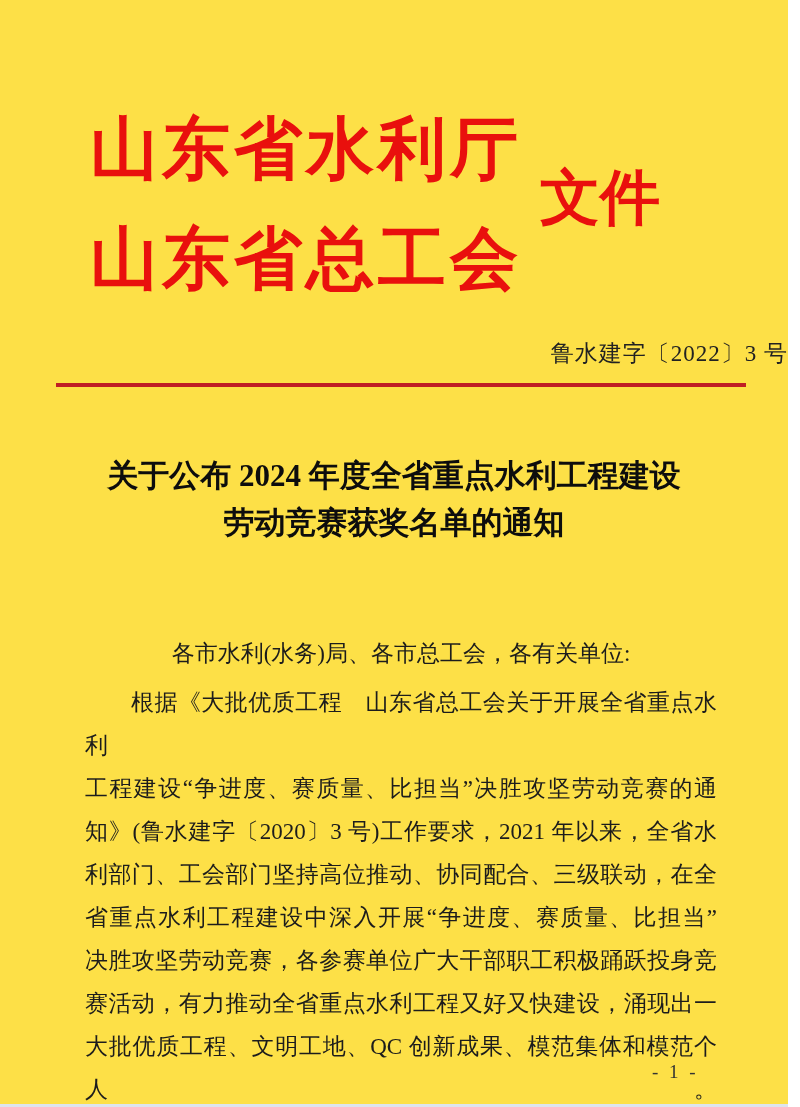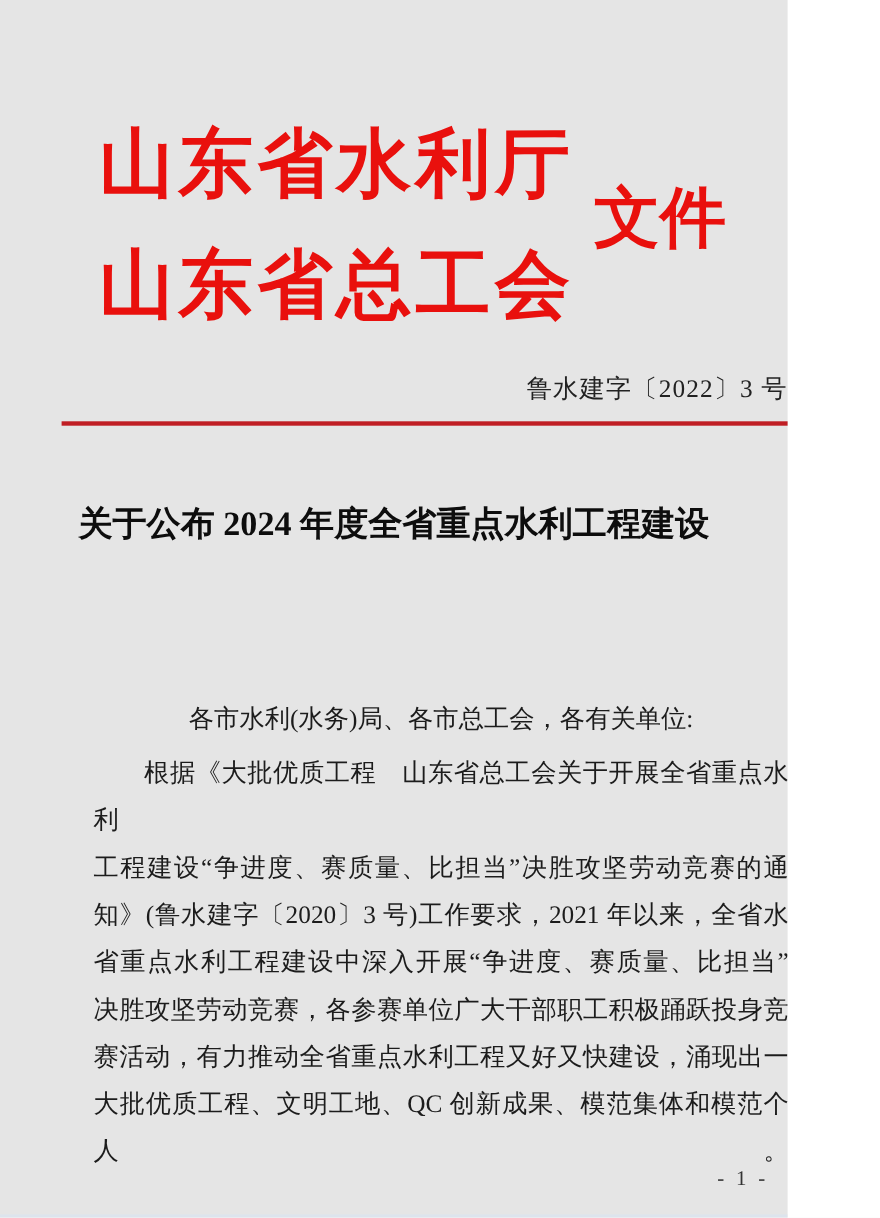--- a/index.html
+++ b/index.html
@@ -2,23 +2,23 @@
 <html><head>
 <meta charset="utf-8">
 <style>
   html, body {
     margin: 0;
     padding: 0;
     background: #ffffff;
   }
   .page {
     position: relative;
-    width: 716px;
+    width: 788px;
     height: 1107px;
-    background: #e5e5e5;
+    background: #fde047;
     overflow: hidden;
     font-family: "Liberation Serif", "DejaVu Serif", serif;
     color: #1c1c1c;
   }
 
   
   .letterhead {
     position: absolute;
     top: 94px;
     left: 90px;
@@ -136,28 +136,30 @@
     <div class="org-line">山东省总工会</div>
     <div class="doc-type">文件</div>
   </header>
 
   <div class="doc-number">鲁水建字〔2022〕3 号</div>
 
   <div class="red-divider"></div>
 
   <h1 class="title">
     <span class="title-line">关于公布 2024 年度全省重点水利工程建设</span>
+    <span class="title-line">劳动竞赛获奖名单的通知</span>
   </h1>
 
   <div class="body-text">
     <p class="salutation">各市水利(水务)局、各市总工会，各有关单位:</p>
     <div class="paragraph">
       <div class="para-line first">根据《大批优质工程　山东省总工会关于开展全省重点水利</div>
       <div class="para-line">工程建设“争进度、赛质量、比担当”决胜攻坚劳动竞赛的通</div>
       <div class="para-line">知》(鲁水建字〔2020〕3 号)工作要求，2021 年以来，全省水</div>
+      <div class="para-line">利部门、工会部门坚持高位推动、协同配合、三级联动，在全</div>
       <div class="para-line">省重点水利工程建设中深入开展“争进度、赛质量、比担当”</div>
       <div class="para-line">决胜攻坚劳动竞赛，各参赛单位广大干部职工积极踊跃投身竞</div>
       <div class="para-line">赛活动，有力推动全省重点水利工程又好又快建设，涌现出一</div>
       <div class="para-line">大批优质工程、文明工地、QC 创新成果、模范集体和模范个人。</div>
     </div>
   </div>
 
   <div class="page-number">- 1 -</div>
 
   <div class="bottom-edge"></div>

